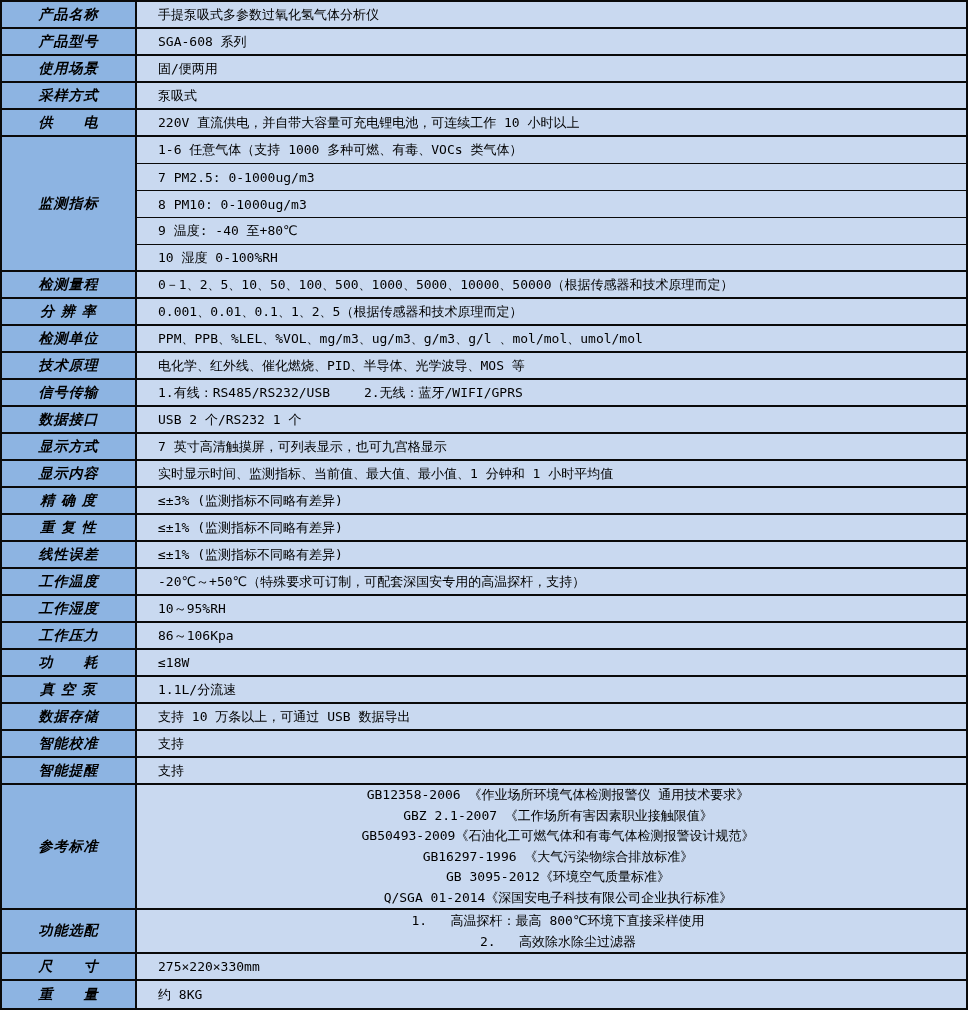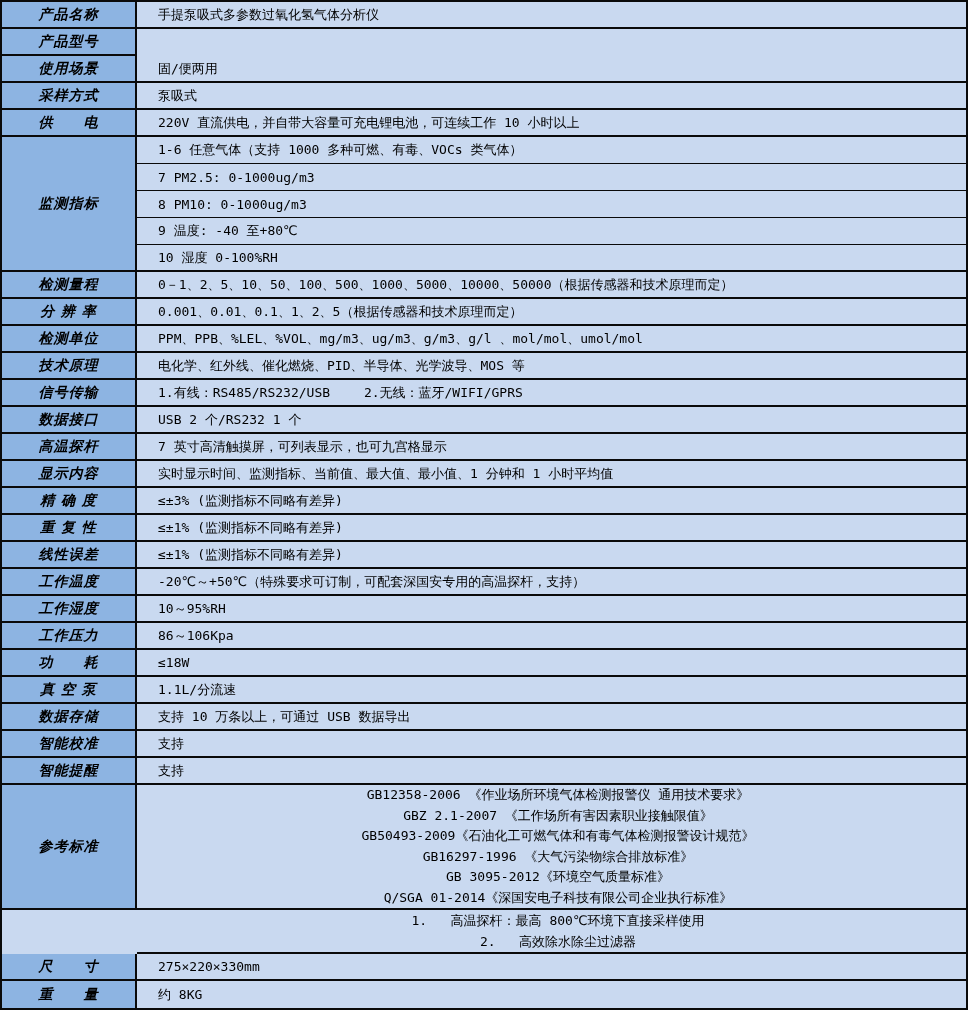--- a/index.html
+++ b/index.html
@@ -65,20 +65,21 @@
 </style>
 </head>
 <body>
 
 <div class="spec-table">
 
   <div class="cell label h27">产品名称</div>
   <div class="cell value h27">手提泵吸式多参数过氧化氢气体分析仪</div>
 
   <div class="cell label h27">产品型号</div>
+  <div class="cell value h27">SGA-608 系列</div>
 
   <div class="cell label h27">使用场景</div>
   <div class="cell value h27">固/便两用</div>
 
   <div class="cell label h27">采样方式</div>
   <div class="cell value h27">泵吸式</div>
 
   <div class="cell label h27">供　　电</div>
   <div class="cell value h27">220V 直流供电，并自带大容量可充电锂电池，可连续工作 10 小时以上</div>
 
@@ -100,21 +101,21 @@
 
   <div class="cell label h27">技术原理</div>
   <div class="cell value h27">电化学、红外线、催化燃烧、PID、半导体、光学波导、MOS 等</div>
 
   <div class="cell label h27">信号传输</div>
   <div class="cell value h27">1.有线：RS485/RS232/USB　　 2.无线：蓝牙/WIFI/GPRS</div>
 
   <div class="cell label h27">数据接口</div>
   <div class="cell value h27">USB 2 个/RS232 1 个</div>
 
-  <div class="cell label h27">高温探杆</div>
+  <div class="cell label h27">显示方式</div>
   <div class="cell value h27">7 英寸高清触摸屏，可列表显示，也可九宫格显示</div>
 
   <div class="cell label h27">显示内容</div>
   <div class="cell value h27">实时显示时间、监测指标、当前值、最大值、最小值、1 分钟和 1 小时平均值</div>
 
   <div class="cell label h27">精 确 度</div>
   <div class="cell value h27">≤±3% (监测指标不同略有差异)</div>
 
   <div class="cell label h27">重 复 性</div>
   <div class="cell value h27">≤±1% (监测指标不同略有差异)</div>
@@ -149,20 +150,21 @@
   <div class="cell label">参考标准</div>
   <div class="cell value multiline">
     <div>GB12358-2006 《作业场所环境气体检测报警仪 通用技术要求》</div>
     <div>GBZ 2.1-2007 《工作场所有害因素职业接触限值》</div>
     <div>GB50493-2009《石油化工可燃气体和有毒气体检测报警设计规范》</div>
     <div>GB16297-1996 《大气污染物综合排放标准》</div>
     <div>GB 3095-2012《环境空气质量标准》</div>
     <div>Q/SGA 01-2014《深国安电子科技有限公司企业执行标准》</div>
   </div>
 
+  <div class="cell label">功能选配</div>
   <div class="cell value multiline optlines">
     <div>1.   高温探杆：最高 800℃环境下直接采样使用</div>
     <div>2.   高效除水除尘过滤器</div>
   </div>
 
   <div class="cell label h27">尺　　寸</div>
   <div class="cell value h27">275×220×330mm</div>
 
   <div class="cell label h27 last">重　　量</div>
   <div class="cell value h27 last">约 8KG</div>

